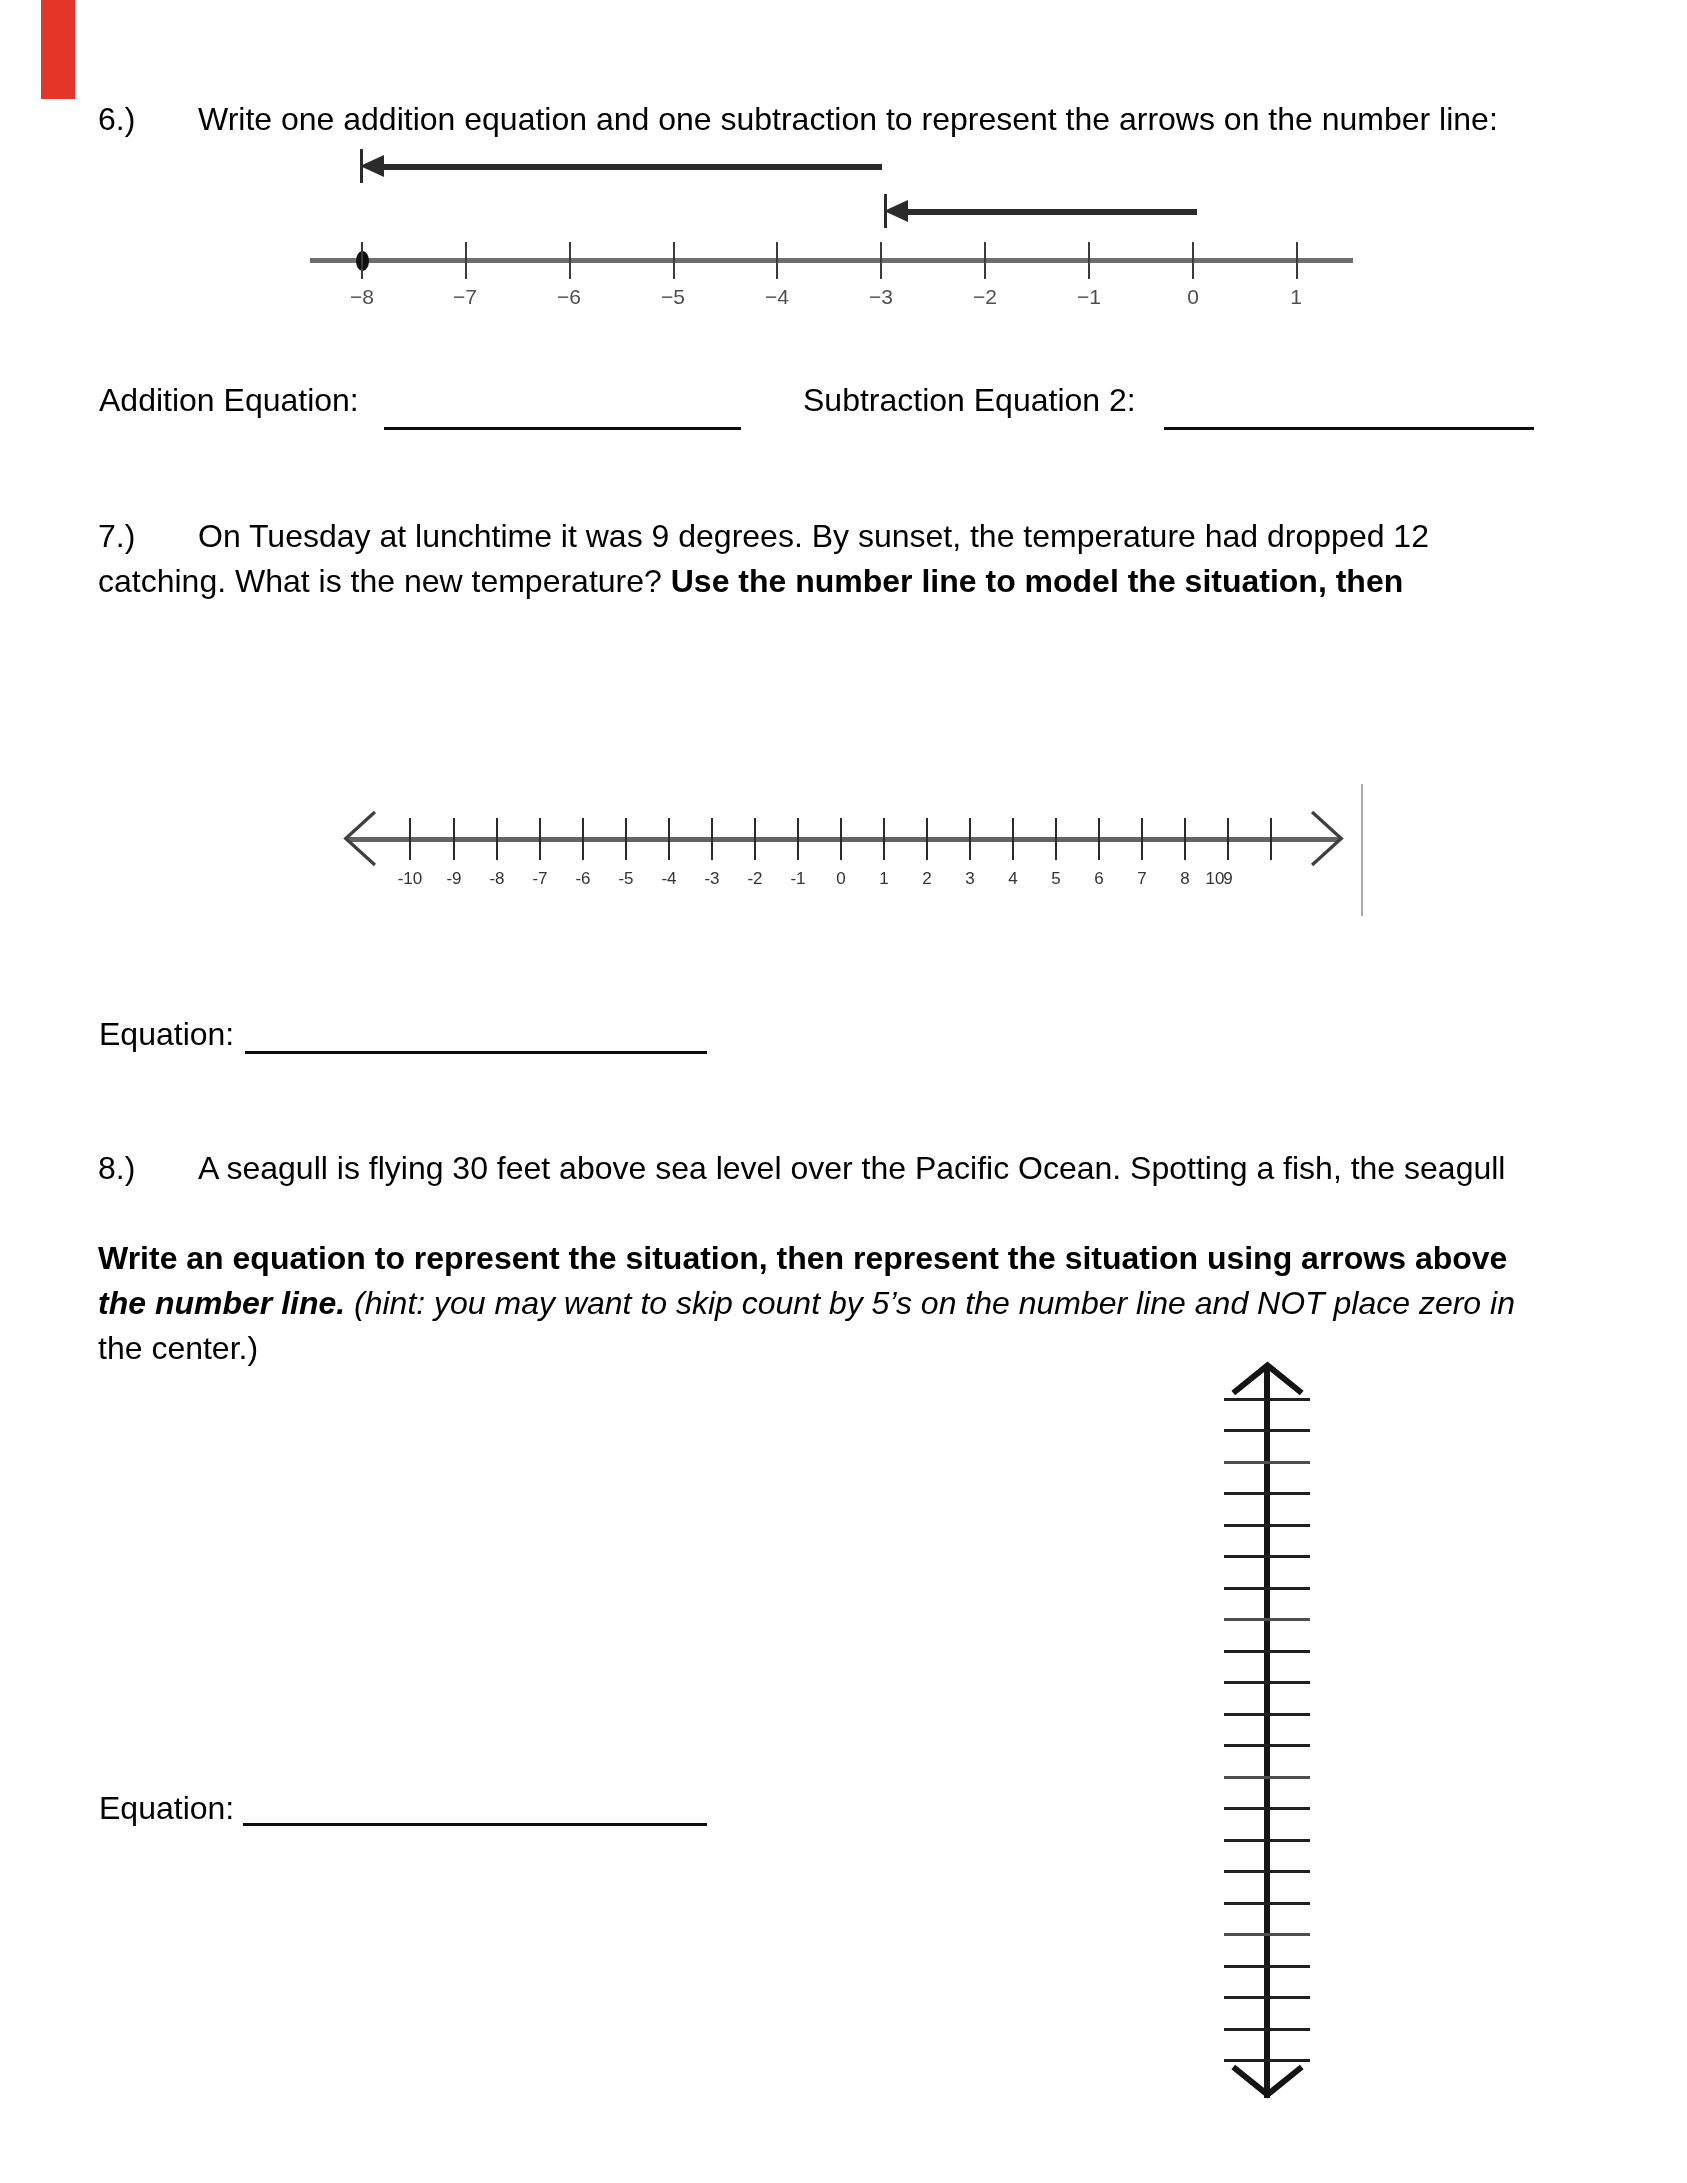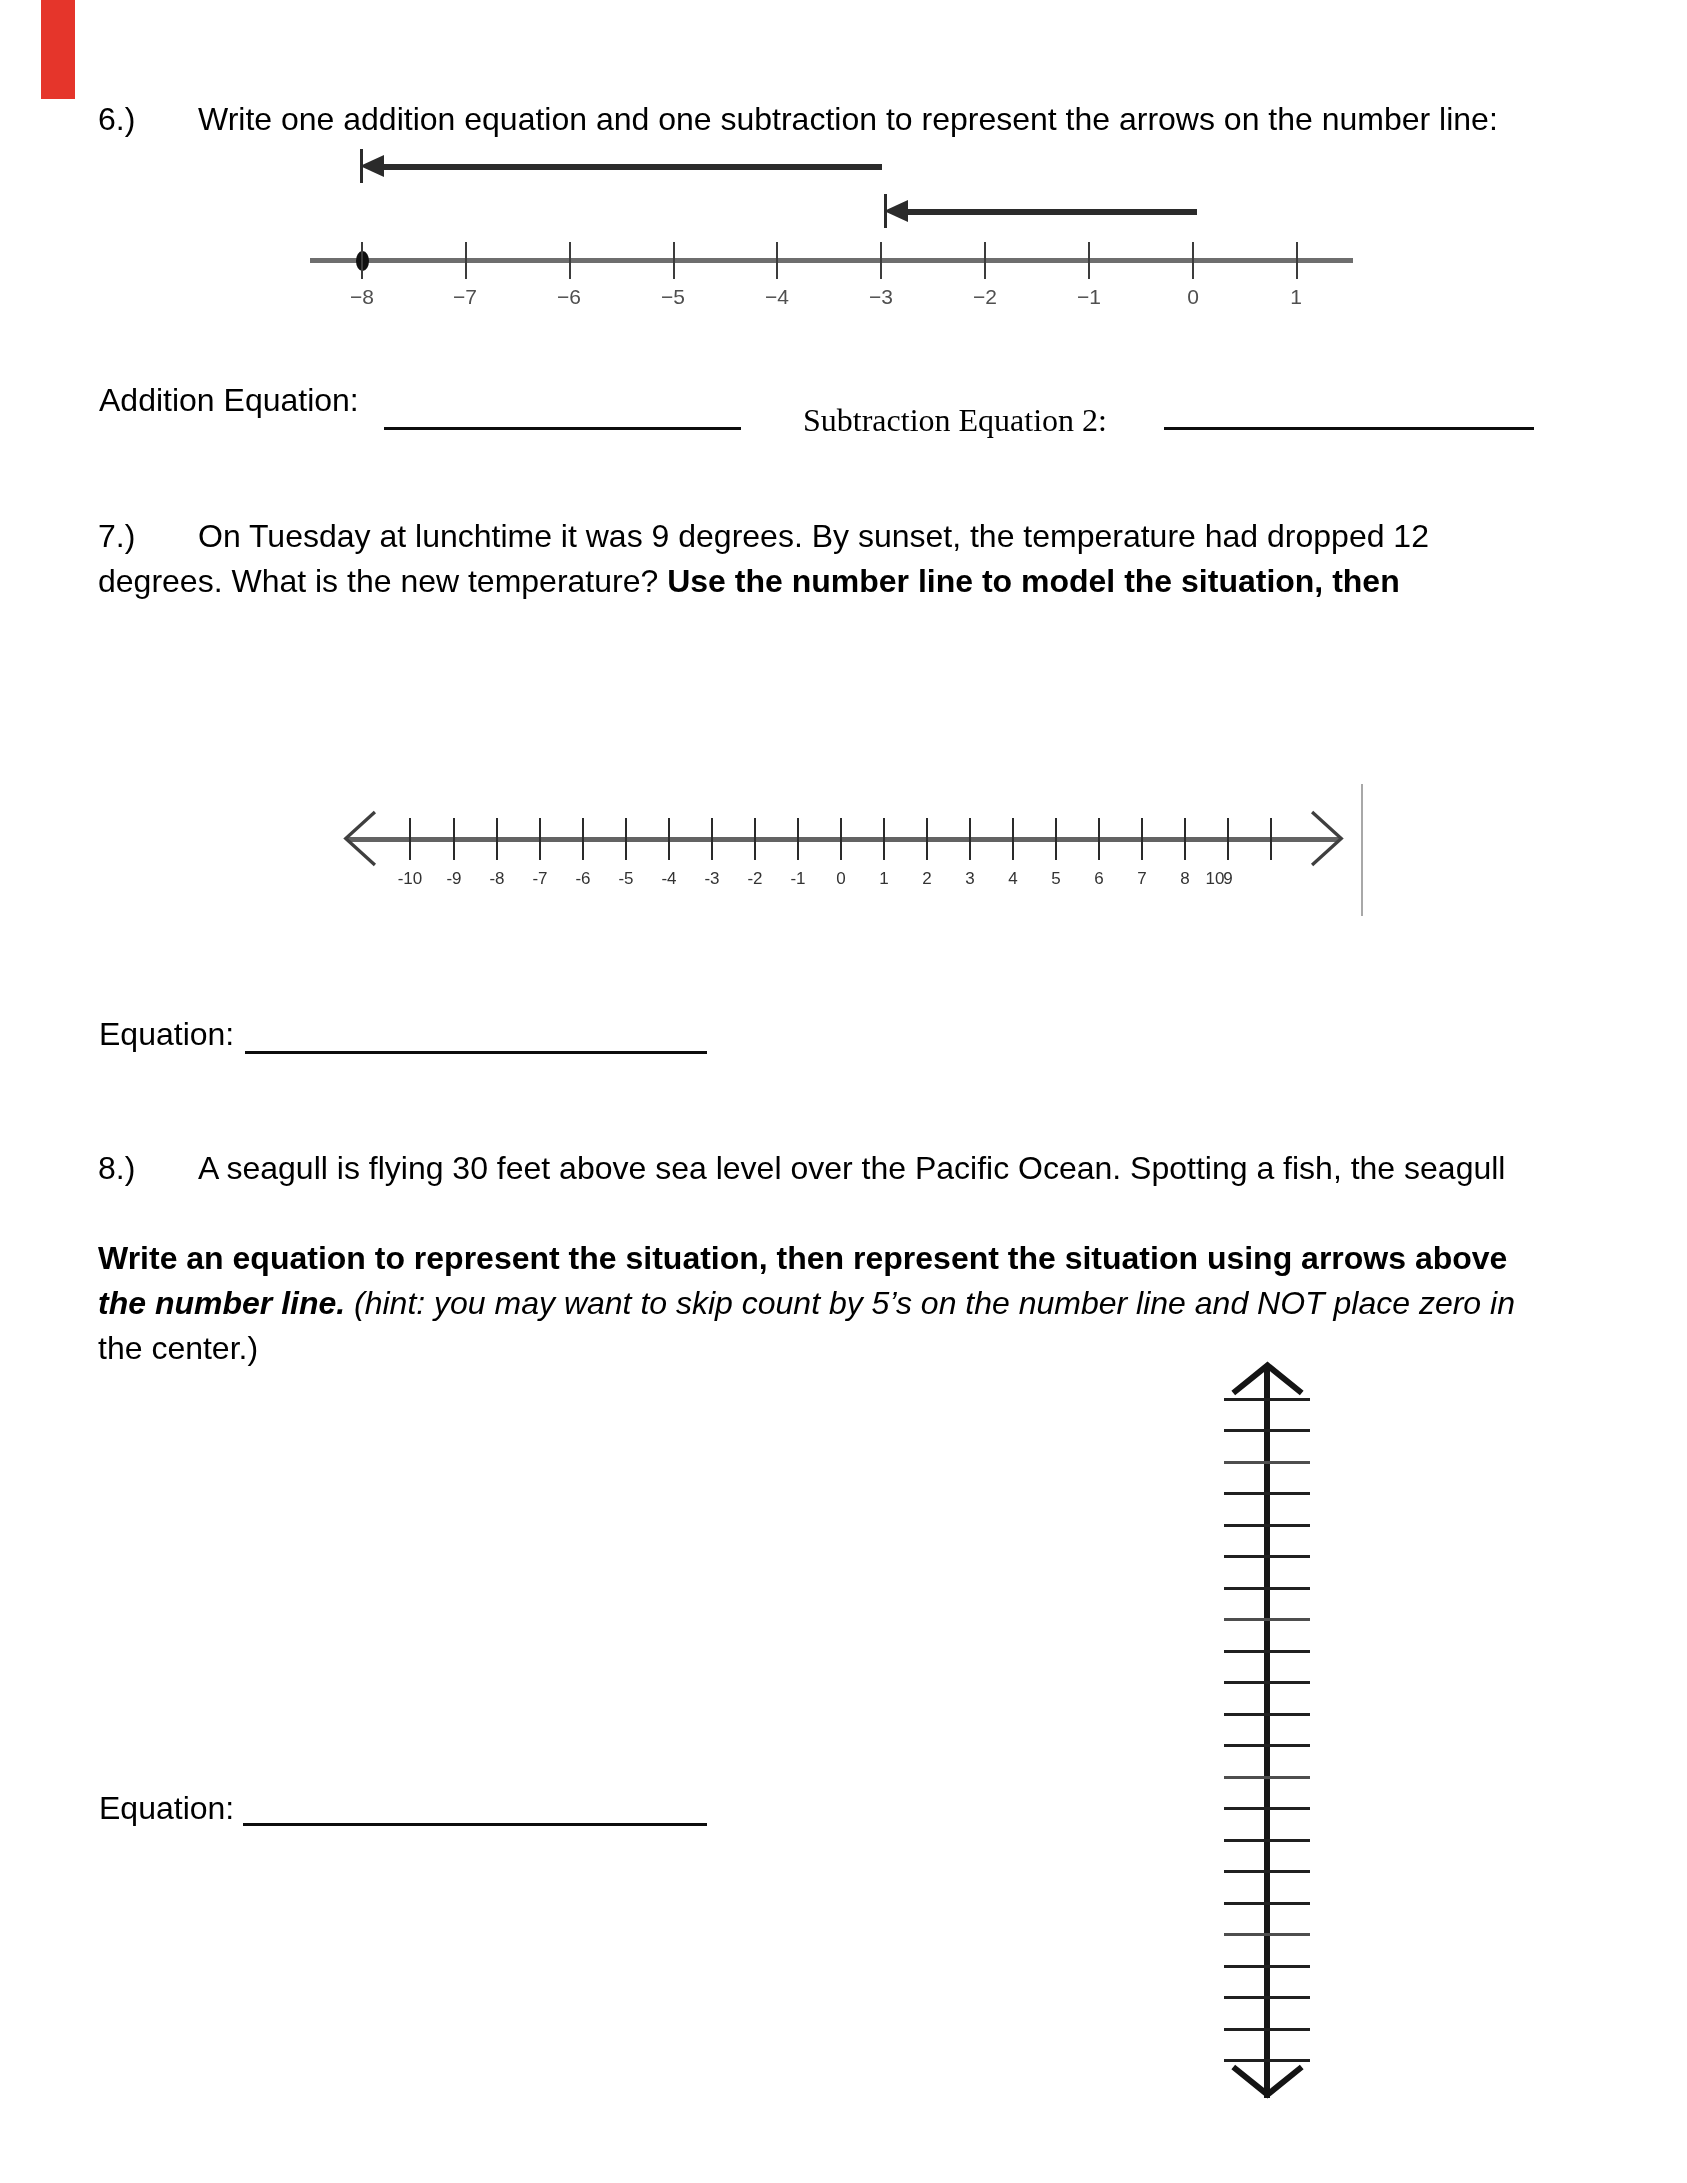--- a/index.html
+++ b/index.html
@@ -71,26 +71,26 @@
         <div class="q6-lab" style="left: 779px; top: 136px;">−1</div>
         <div class="q6-tick" style="left: 882px; top: 93px;"></div>
         <div class="q6-lab" style="left: 883px; top: 136px;">0</div>
         <div class="q6-tick" style="left: 986px; top: 93px;"></div>
         <div class="q6-lab" style="left: 986px; top: 136px;">1</div>
       </div>
   </div>
 
   <div class="t" style="left:99px;top:380px;">Addition Equation:</div>
   <div class="blank" style="left:384px;top:427px;width:357px;"></div>
-  <div class="t" style="left:803px;top:400px;font-family:Liberation Serif, serif;">Subtraction Equation 2:</div>
+  <div class="t" style="left:803px;top:380px;">Subtraction Equation 2:</div>
   <div class="blank" style="left:1164px;top:427px;width:370px;"></div>
 
   <div class="t" style="left:98px;top:516px;">7.)</div>
   <div class="t" style="left:198px;top:516px;text-align:right;">On Tuesday at lunchtime it was 9 degrees. By sunset, the temperature had dropped 12</div>
-  <div class="t" style="left:98px;top:561px;"><span>degrees.  What is the new temperature? </span><span class="b">Use the number line to model the situation, then</span></div>
+  <div class="t" style="left:98px;top:561px;"><span>catching.  What is the new temperature? </span><span class="b">Use the number line to model the situation, then</span></div>
 
   <div class="fig" style="left:343px;top:784px;width:1032px;height:139px;">
     <div class="q7-line" style="left:5.3px;top:53px;width:992px;"></div>
     <svg style="left:-4px;top:24px;" width="40" height="61" viewBox="0 0 60 92">
       <polyline points="54,6 10,46 54,86" stroke="#3f3f3f" stroke-width="5" fill="none"></polyline>
     </svg>
     <svg style="left:965px;top:24px;" width="40" height="61" viewBox="0 0 60 92">
       <polyline points="6,6 50,46 6,86" stroke="#3f3f3f" stroke-width="5" fill="none"></polyline>
     </svg>
     <div>

